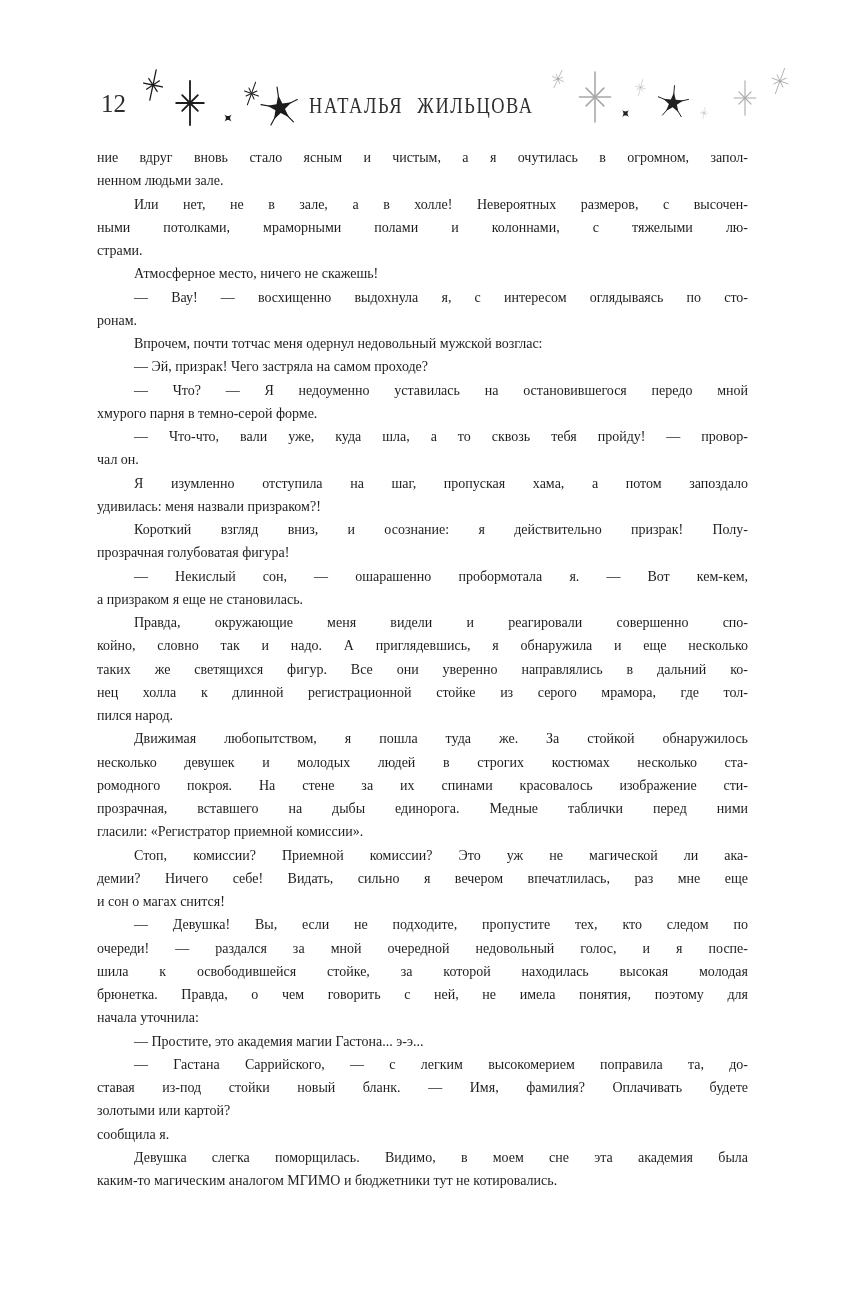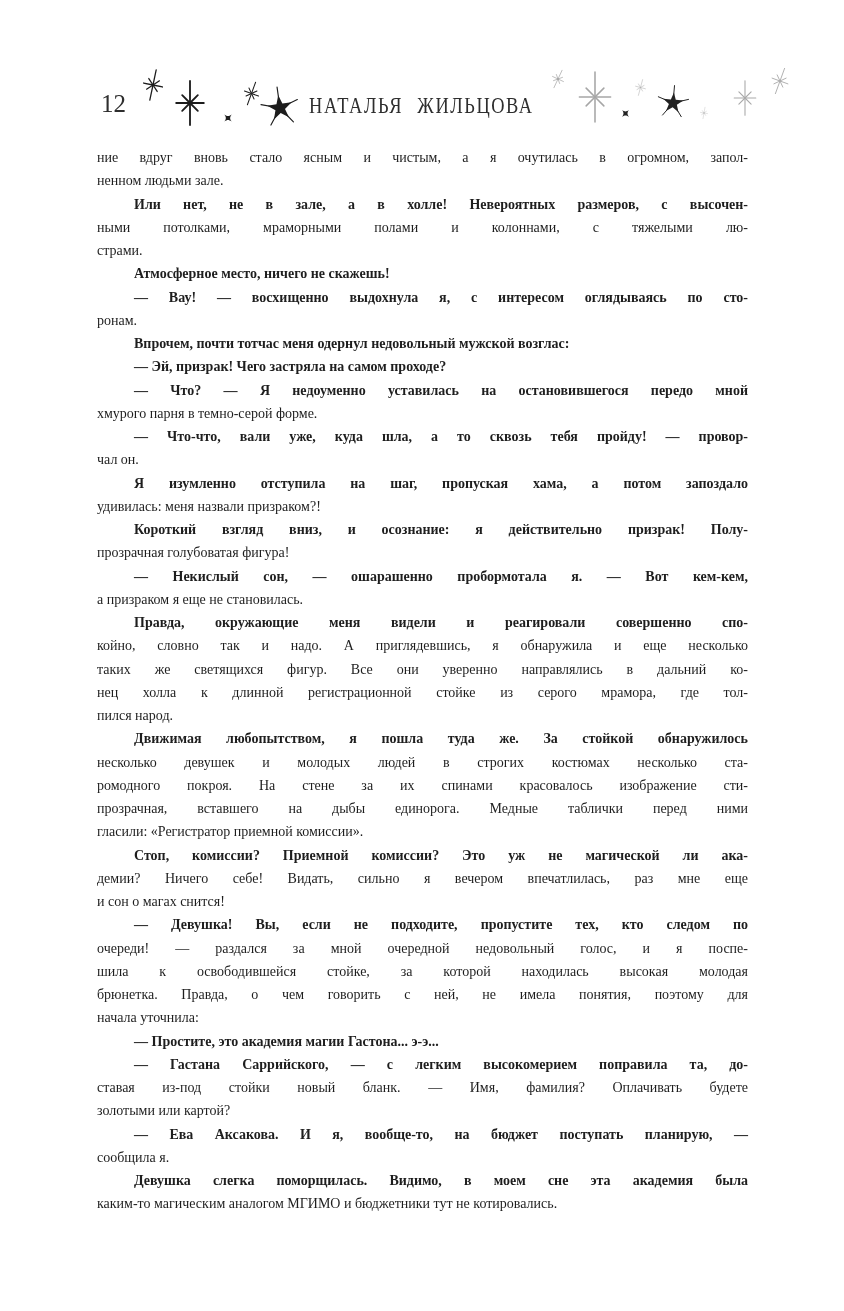--- a/index.html
+++ b/index.html
@@ -25,21 +25,21 @@
   }
   .star{position:absolute;overflow:visible;}
   .text-block{
     position:absolute;left:97px;top:146px;width:651px;
     color:var(--text,#1e1e1e);
     font-size:14px;line-height:23.25px;
   }
   .para{margin:0;}
   .line{text-align:justify;text-align-last:justify;}
   .line.last{text-align-last:left;}
-  .line.first{text-indent:37px;font-weight:bold;}
+  .line.first{text-indent:37px;}
 </style>
 </head>
 <body>
 
 <div class="page">
   <div>
     <span class="page-number">12</span>
     <span class="author-name">НАТАЛЬЯ ЖИЛЬЦОВА</span>
     <div id="stars">
         <svg viewBox="-50 -50 100 100" class="star" style="left: 137px; top: 67px; width: 32px; height: 36px; transform: rotate(12deg);">
@@ -227,21 +227,20 @@
       </div>
       <div class="para">
         <div class="line first last">— Простите, это академия магии Гастона... э-э...</div>
       </div>
       <div class="para">
         <div class="line first">— Гастана Саррийского, — с легким высокомерием поправила та, до-</div>
         <div class="line">ставая из-под стойки новый бланк. — Имя, фамилия? Оплачивать будете</div>
         <div class="line last">золотыми или картой?</div>
       </div>
       <div class="para">
-        <div class="line first">— Ева Аксакова. И я, вообще-то, на бюджет поступать планирую, —</div>
         <div class="line last">сообщила я.</div>
       </div>
       <div class="para">
         <div class="line first">Девушка слегка поморщилась. Видимо, в моем сне эта академия была</div>
         <div class="line last">каким-то магическим аналогом МГИМО и бюджетники тут не котировались.</div>
       </div>
     </div>
 </div>
 
 </body></html>

